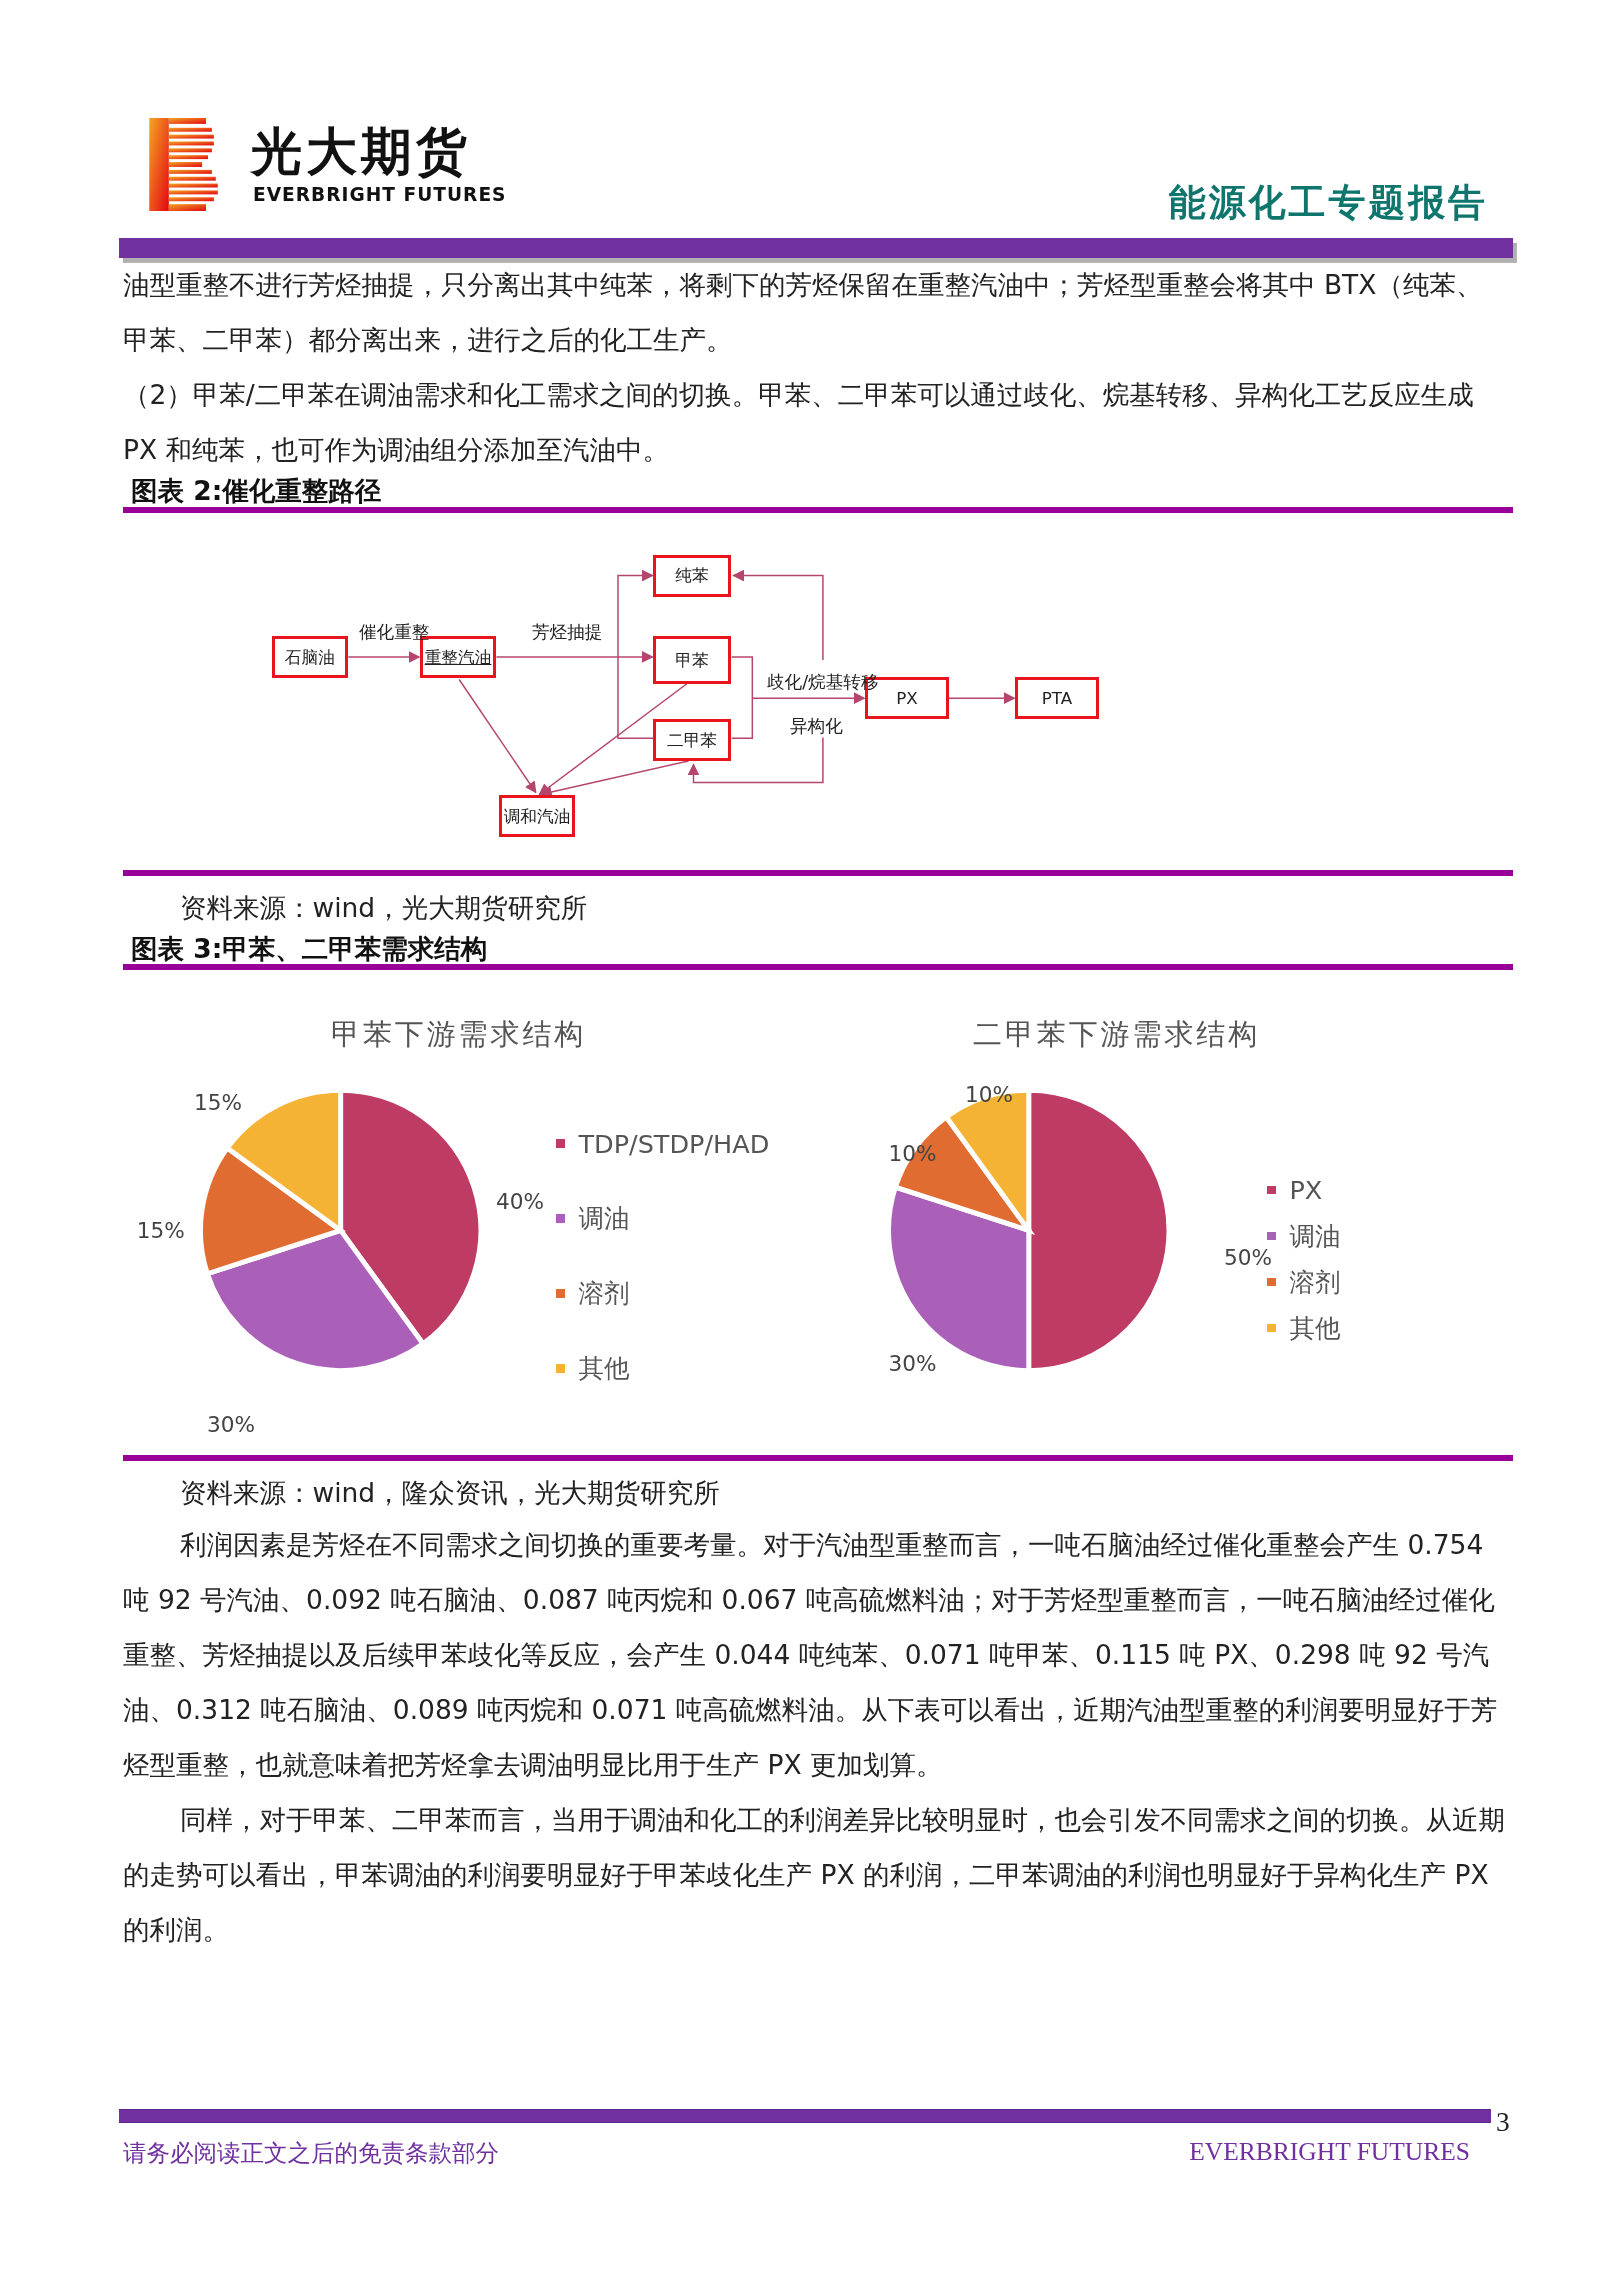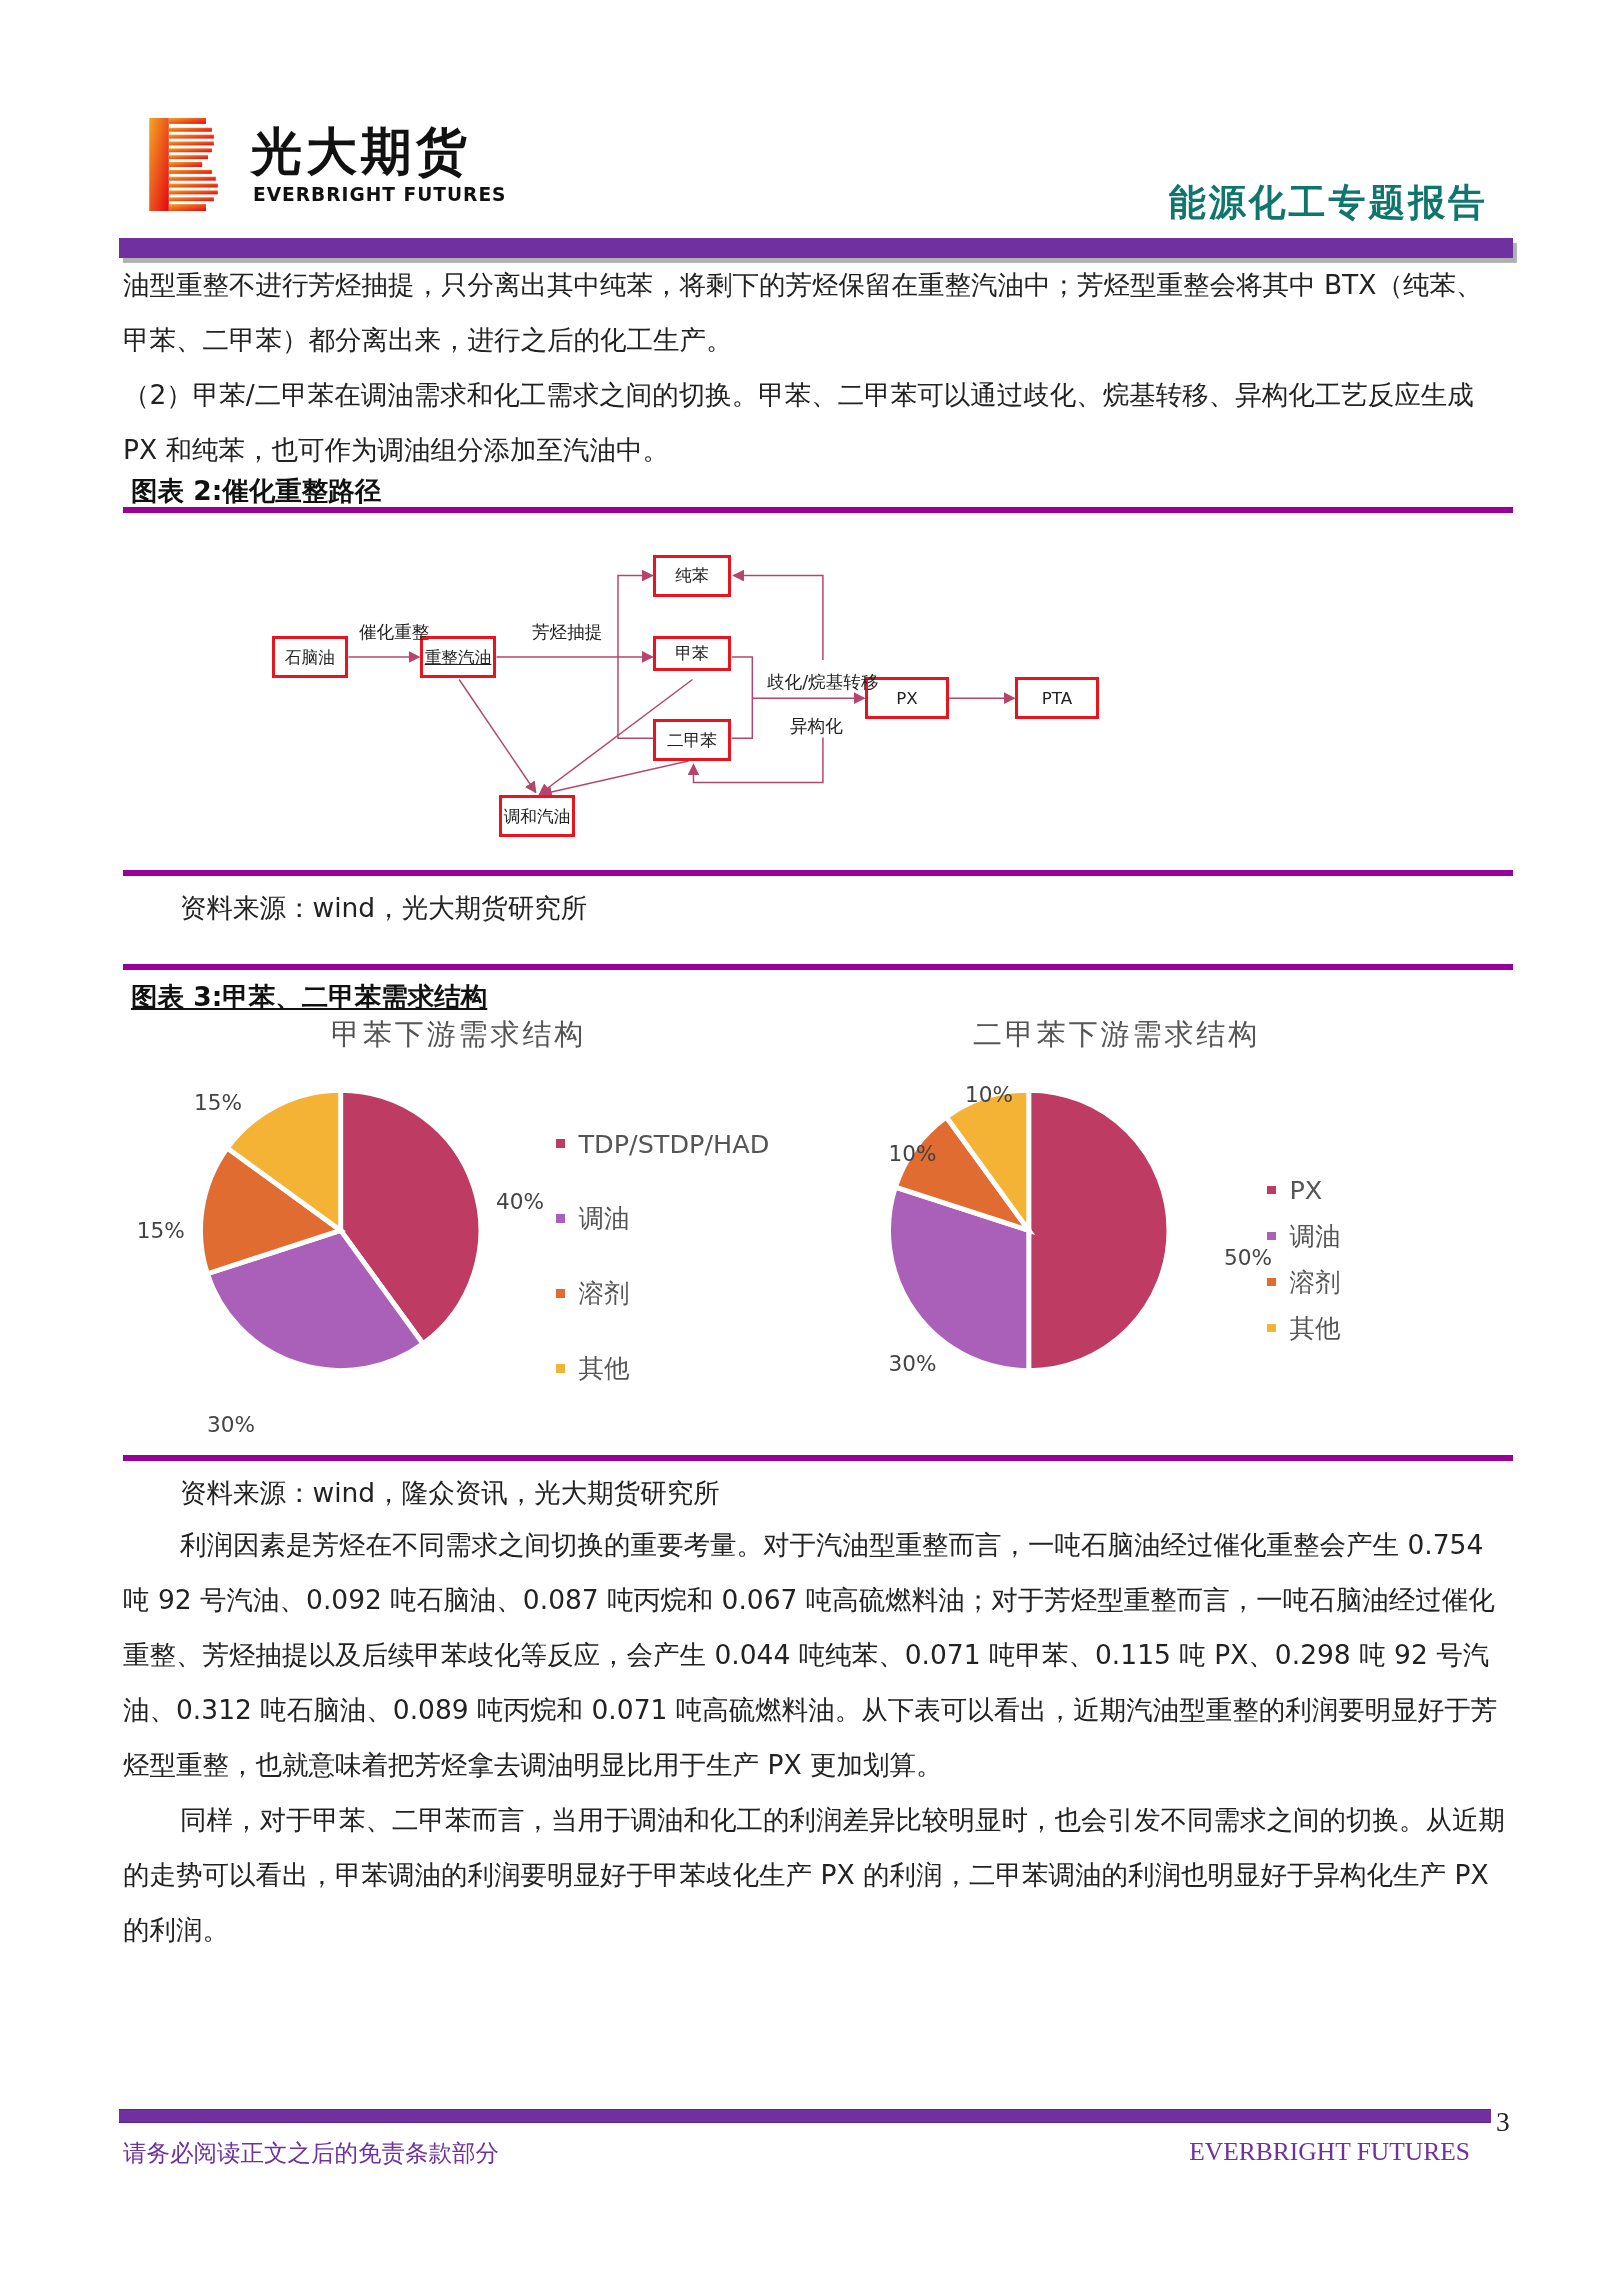--- a/index.html
+++ b/index.html
@@ -98,35 +98,35 @@
       <polyline points="569,113 569,27 478,27" marker-end="url(#ah)"></polyline>
 
       <polyline points="569,192 569,238 437,238 437,220" marker-end="url(#ah)"></polyline>
 
       <line x1="679" y1="152" x2="764" y2="152" marker-end="url(#ah)"></line>
     </g>
   </svg>
   <div class="box" style="left:6.9px;top:87px;width:76px;height:42px;">石脑油</div>
   <div class="box" style="left:155px;top:87px;width:76px;height:42px;text-decoration:underline;">重整汽油</div>
   <div class="box" style="left:388px;top:5.9px;width:78px;height:42px;">纯苯</div>
-  <div class="box" style="left:388px;top:87px;width:78px;height:35px;">甲苯</div>
+  <div class="box" style="left:388px;top:87px;width:78px;height:48px;">甲苯</div>
   <div class="box" style="left:388px;top:170px;width:78px;height:42px;">二甲苯</div>
   <div class="box" style="left:234px;top:246px;width:76px;height:42px;">调和汽油</div>
   <div class="box" style="left:600px;top:128px;width:84px;height:42px;">PX</div>
   <div class="box" style="left:750px;top:128px;width:84px;height:42px;">PTA</div>
   <div class="edge-label" style="left:94px;top:71px;">催化重整</div>
   <div class="edge-label" style="left:267px;top:71px;">芳烃抽提</div>
   <div class="edge-label" style="left:502px;top:121px;">歧化/烷基转移</div>
   <div class="edge-label" style="left:525px;top:165px;">异构化</div>
 </div>
 
 <div class="abs mag-bar" style="top:870px;"></div>
 <div class="abs source" style="top:890px;">资料来源：wind，光大期货研究所</div>
 
-<div class="abs fig-title" style="top:979px;text-decoration:underline;">图表 3:甲苯、二甲苯需求结构</div>
+<div class="abs fig-title" style="top:931px;">图表 3:甲苯、二甲苯需求结构</div>
 <div class="abs mag-bar" style="top:964px;"></div>
 
 <div class="abs" style="left:127px;top:1000px;width:686px;height:451px;">
   <div class="abs pie-title" style="left:204px;top:14.7px;">甲苯下游需求结构</div>
   <svg class="abs" style="left:0;top:0;" width="686" height="451" viewBox="0 0 700 460">
     <g stroke="#ffffff" stroke-width="5">
 
       <path d="M218,235 L218,92 A143,143 0 0,1 302.05,350.69 Z" fill="#be3b64"></path>
 
       <path d="M218,235 L302.05,350.69 A143,143 0 0,1 82,279.19 Z" fill="#aa60b8"></path>

